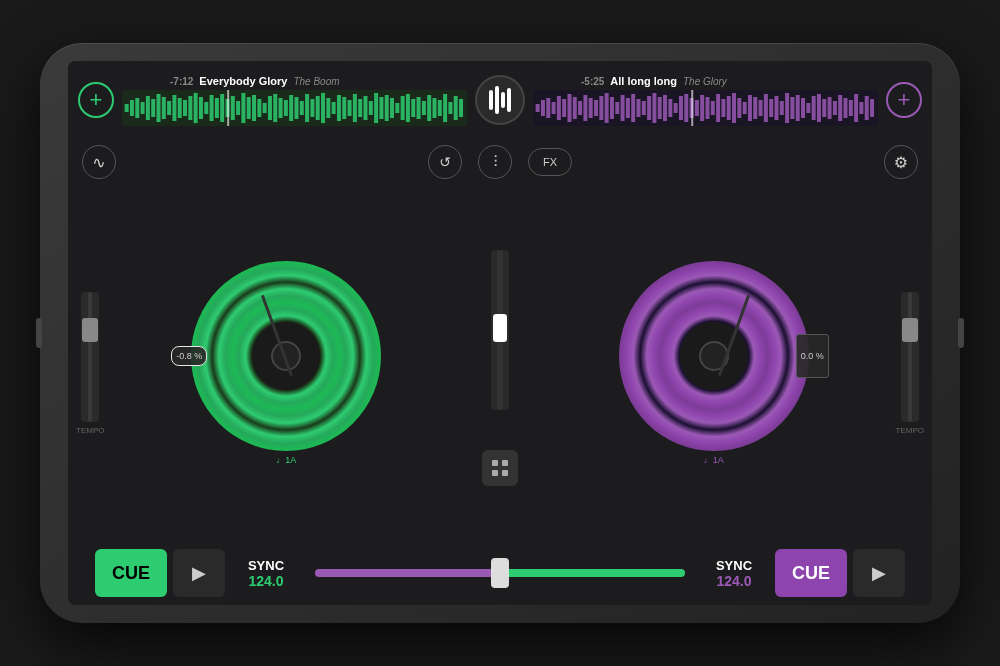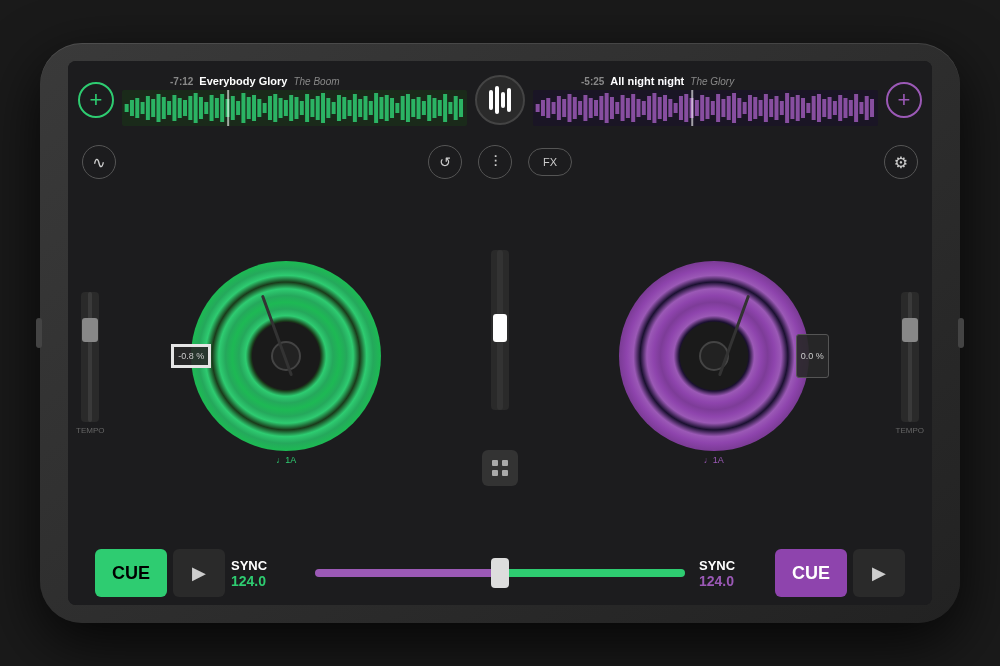--- a/index.html
+++ b/index.html
@@ -303,25 +303,25 @@
       transform: rotate(-20deg);
       border-radius: 2px;
     }
 
     .pitch-display {
       position: absolute;
       left: -20px;
       top: 50%;
       transform: translateY(-50%);
       background: rgba(40,40,40,0.9);
-      border: 3px solid #e5e5e5;
+      border: 1px solid #e5e5e5;
       color: #ccc;
       font-size: 9px;
       padding: 4px 4px;
-      border-radius: 0;
+      border-radius: 8px;
       white-space: nowrap;
     }
 
     .pitch-display-right {
       position: absolute;
       right: -20px;
       top: 50%;
       transform: translateY(-50%);
       background: rgba(40,40,40,0.9);
       border: 1px solid #555;
@@ -444,20 +444,21 @@
       display: flex;
       align-items: center;
       justify-content: center;
       cursor: pointer;
       flex-shrink: 0;
     }
 
     .sync-group {
       display: flex;
       flex-direction: column;
+      align-items: center;
       width: 70px;
       flex-shrink: 0;
     }
 
     .sync-btn {
       color: #fff;
       font-size: 13px;
       font-weight: bold;
     }
 
@@ -626,21 +627,21 @@
             <div class="logo-bar" style="height:20px;"></div>
             <div class="logo-bar" style="height:28px;"></div>
             <div class="logo-bar" style="height:16px;"></div>
             <div class="logo-bar" style="height:24px;"></div>
           </div>
         </div>
 
         <div class="track-section">
           <div class="track-info">
             <span class="track-time">-5:25</span>
-            <span class="track-name">All night night</span>
+            <span class="track-name">All long long</span>
             <span class="track-artist">The Glory</span>
           </div>
           <div class="waveform-container">
             <svg class="waveform-svg" viewBox="0 0 260 36" preserveAspectRatio="none">
               <rect width="260" height="36" fill="#1a1525"></rect>
 
               <g fill="#9b59b6" opacity="0.85">
                 <rect x="2" y="14" width="3" height="8"></rect>
                   <rect x="6" y="10" width="3" height="16"></rect>
                   <rect x="10" y="8" width="3" height="20"></rect>

